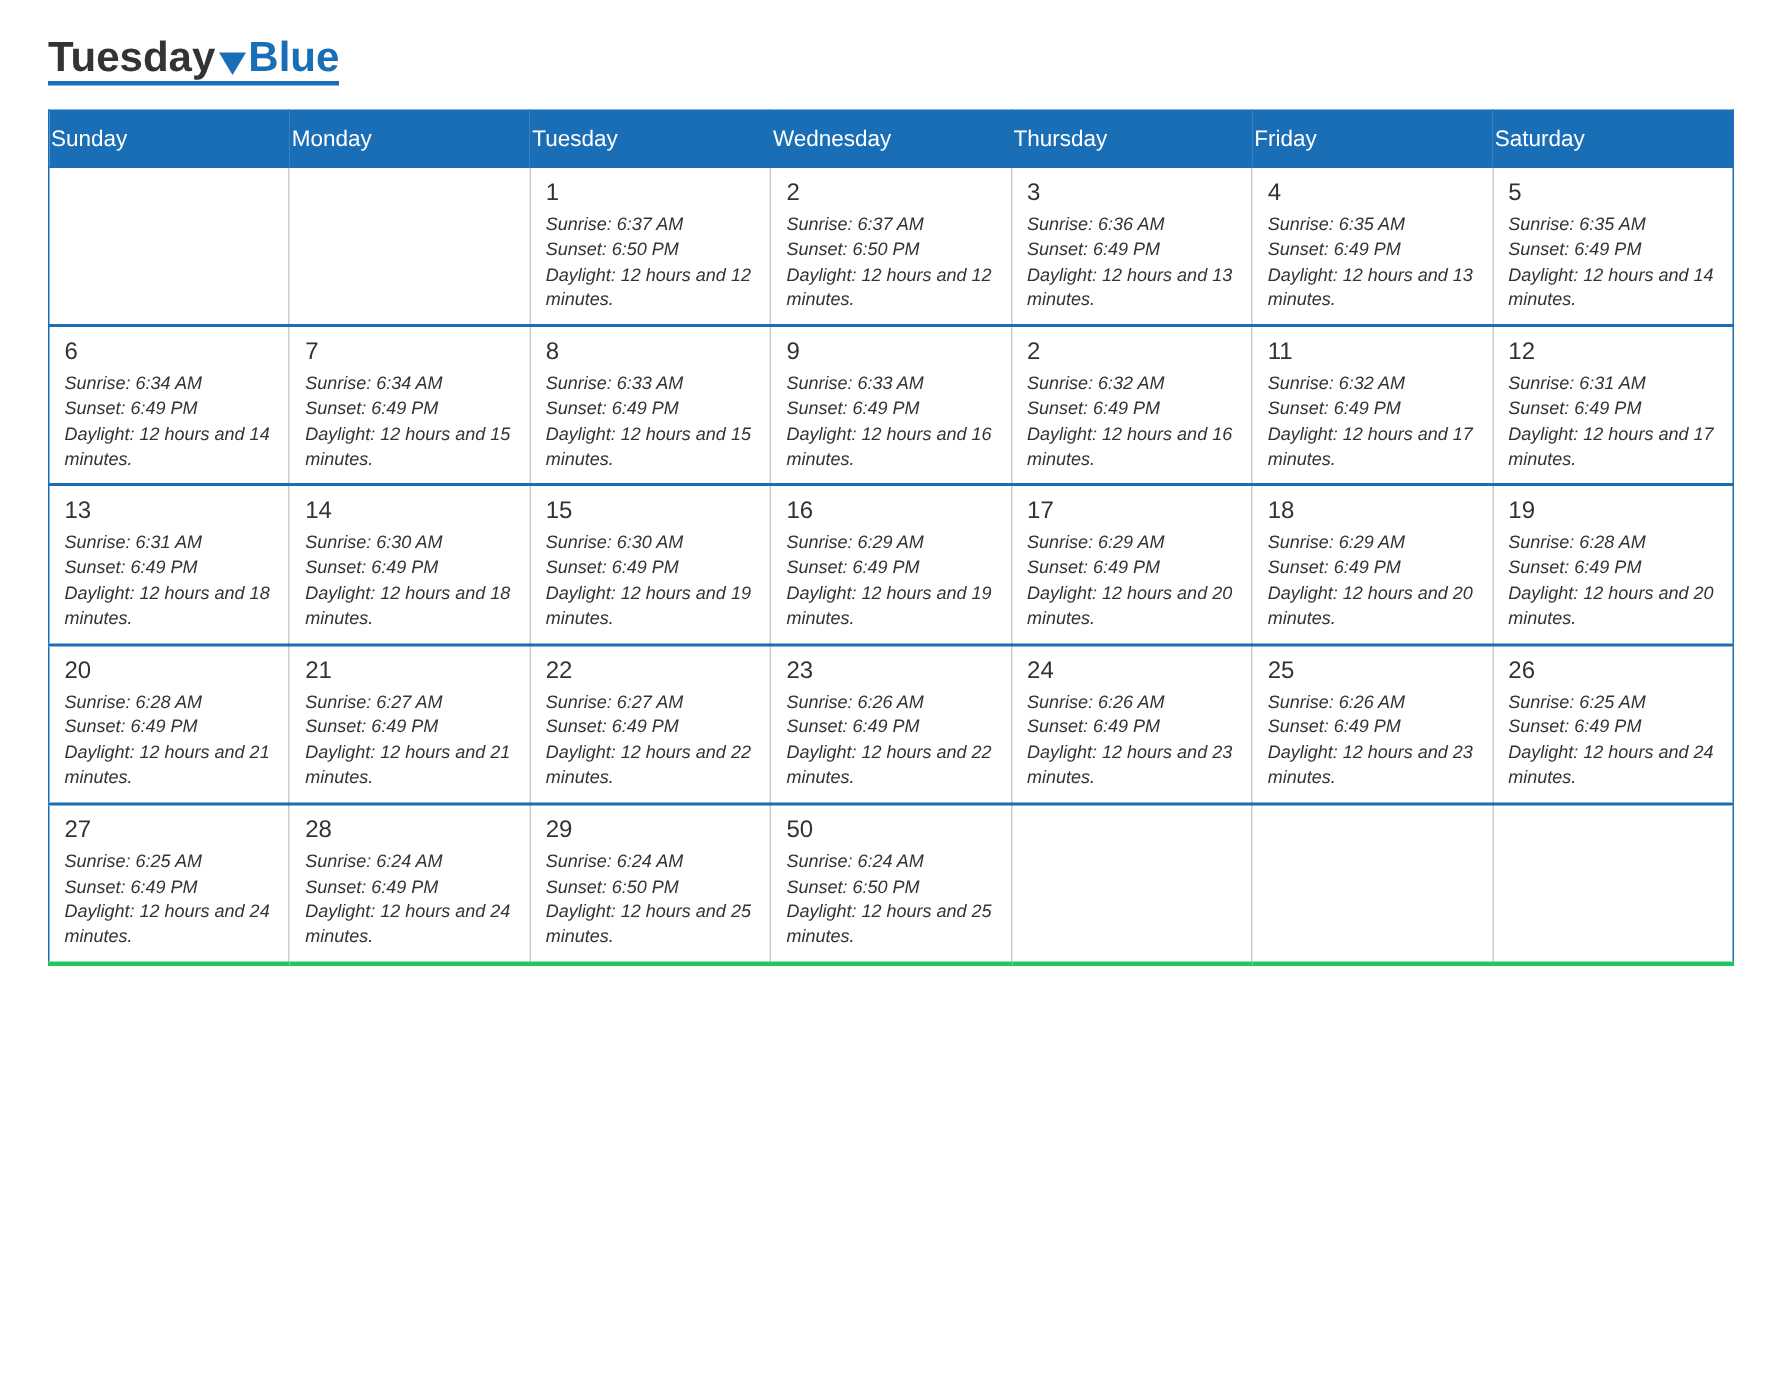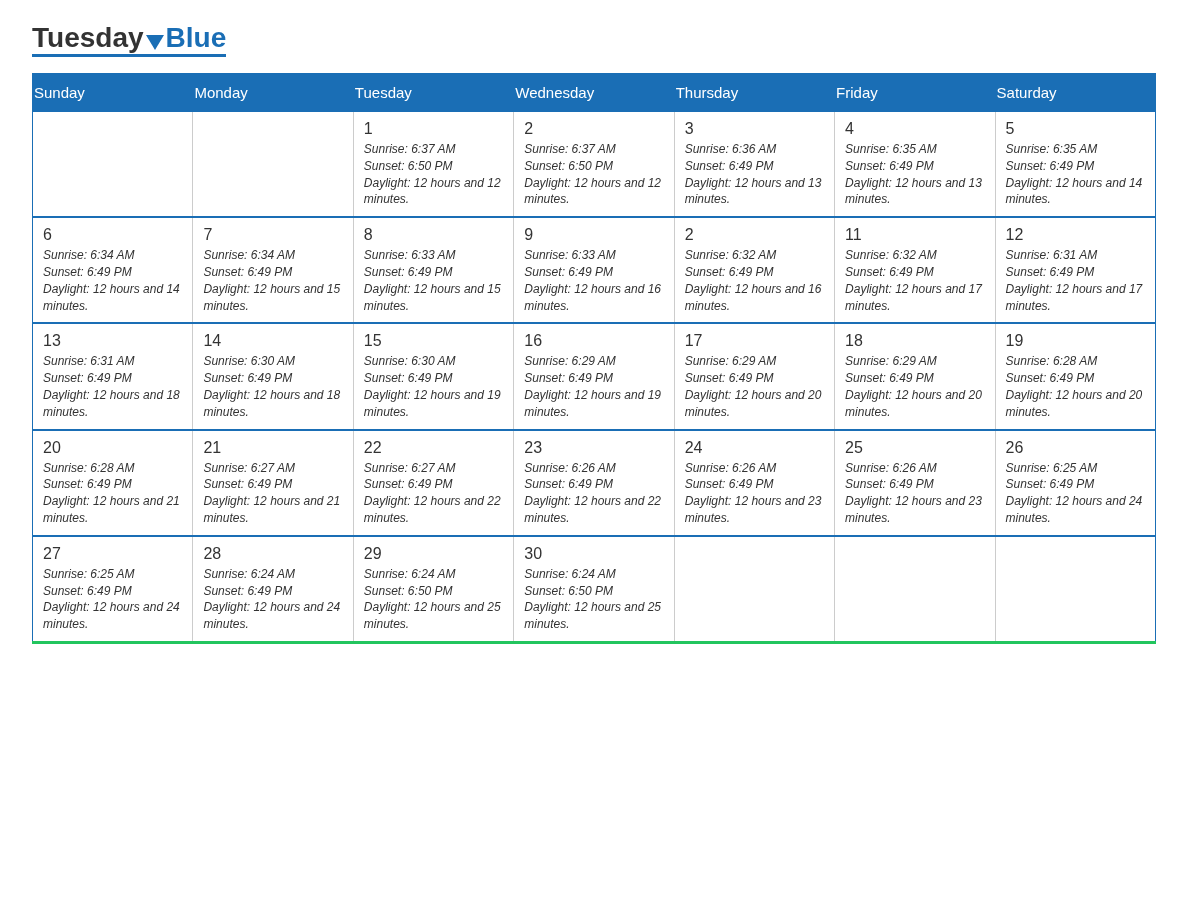--- a/index.html
+++ b/index.html
@@ -253,21 +253,21 @@
         </td>
         <td>
           <span class="day-number">28</span>
           <div class="day-info">Sunrise: 6:24 AM<br>Sunset: 6:49 PM<br>Daylight: 12 hours and 24 minutes.</div>
         </td>
         <td>
           <span class="day-number">29</span>
           <div class="day-info">Sunrise: 6:24 AM<br>Sunset: 6:50 PM<br>Daylight: 12 hours and 25 minutes.</div>
         </td>
         <td>
-          <span class="day-number">30</span>
+          <span class="day-number">50</span>
           <div class="day-info">Sunrise: 6:24 AM<br>Sunset: 6:50 PM<br>Daylight: 12 hours and 25 minutes.</div>
         </td>
         <td></td>
         <td></td>
         <td></td>
       </tr>
     </tbody>
 </table>
 
 </body></html>

